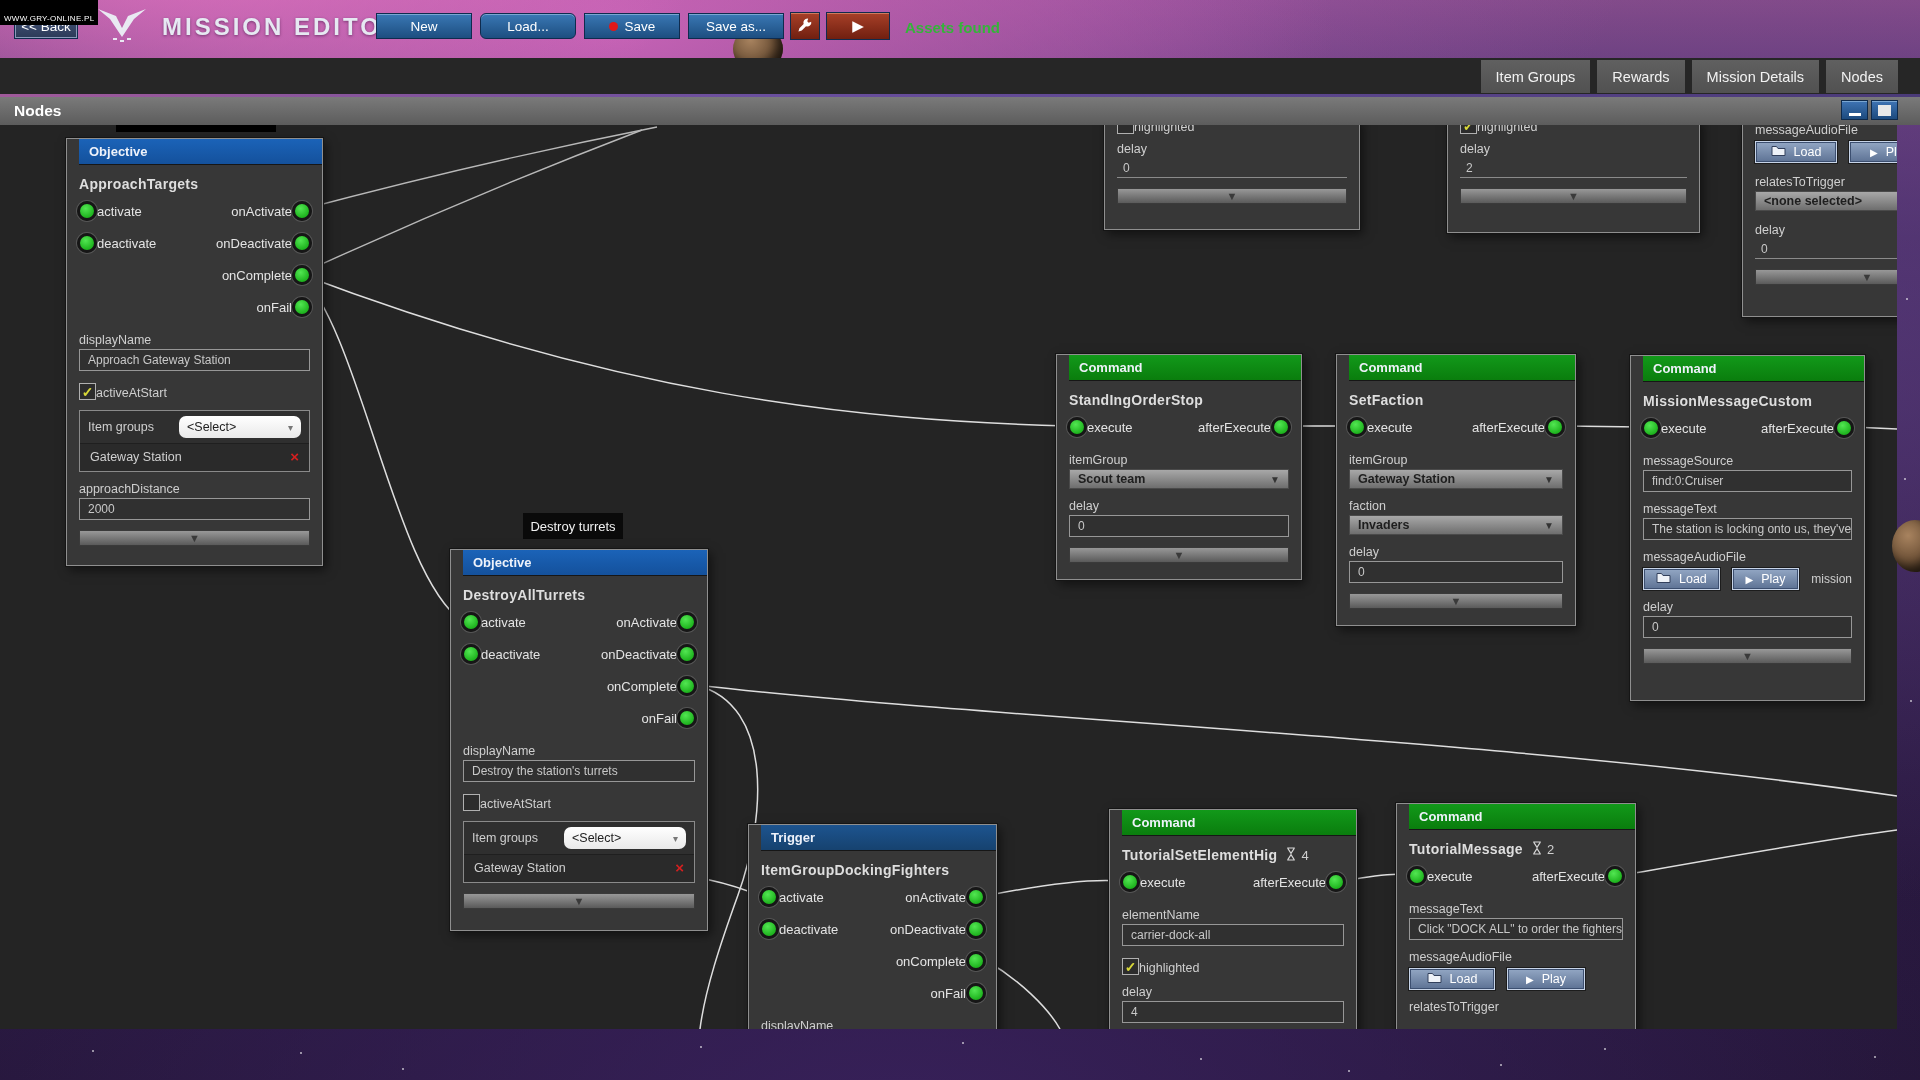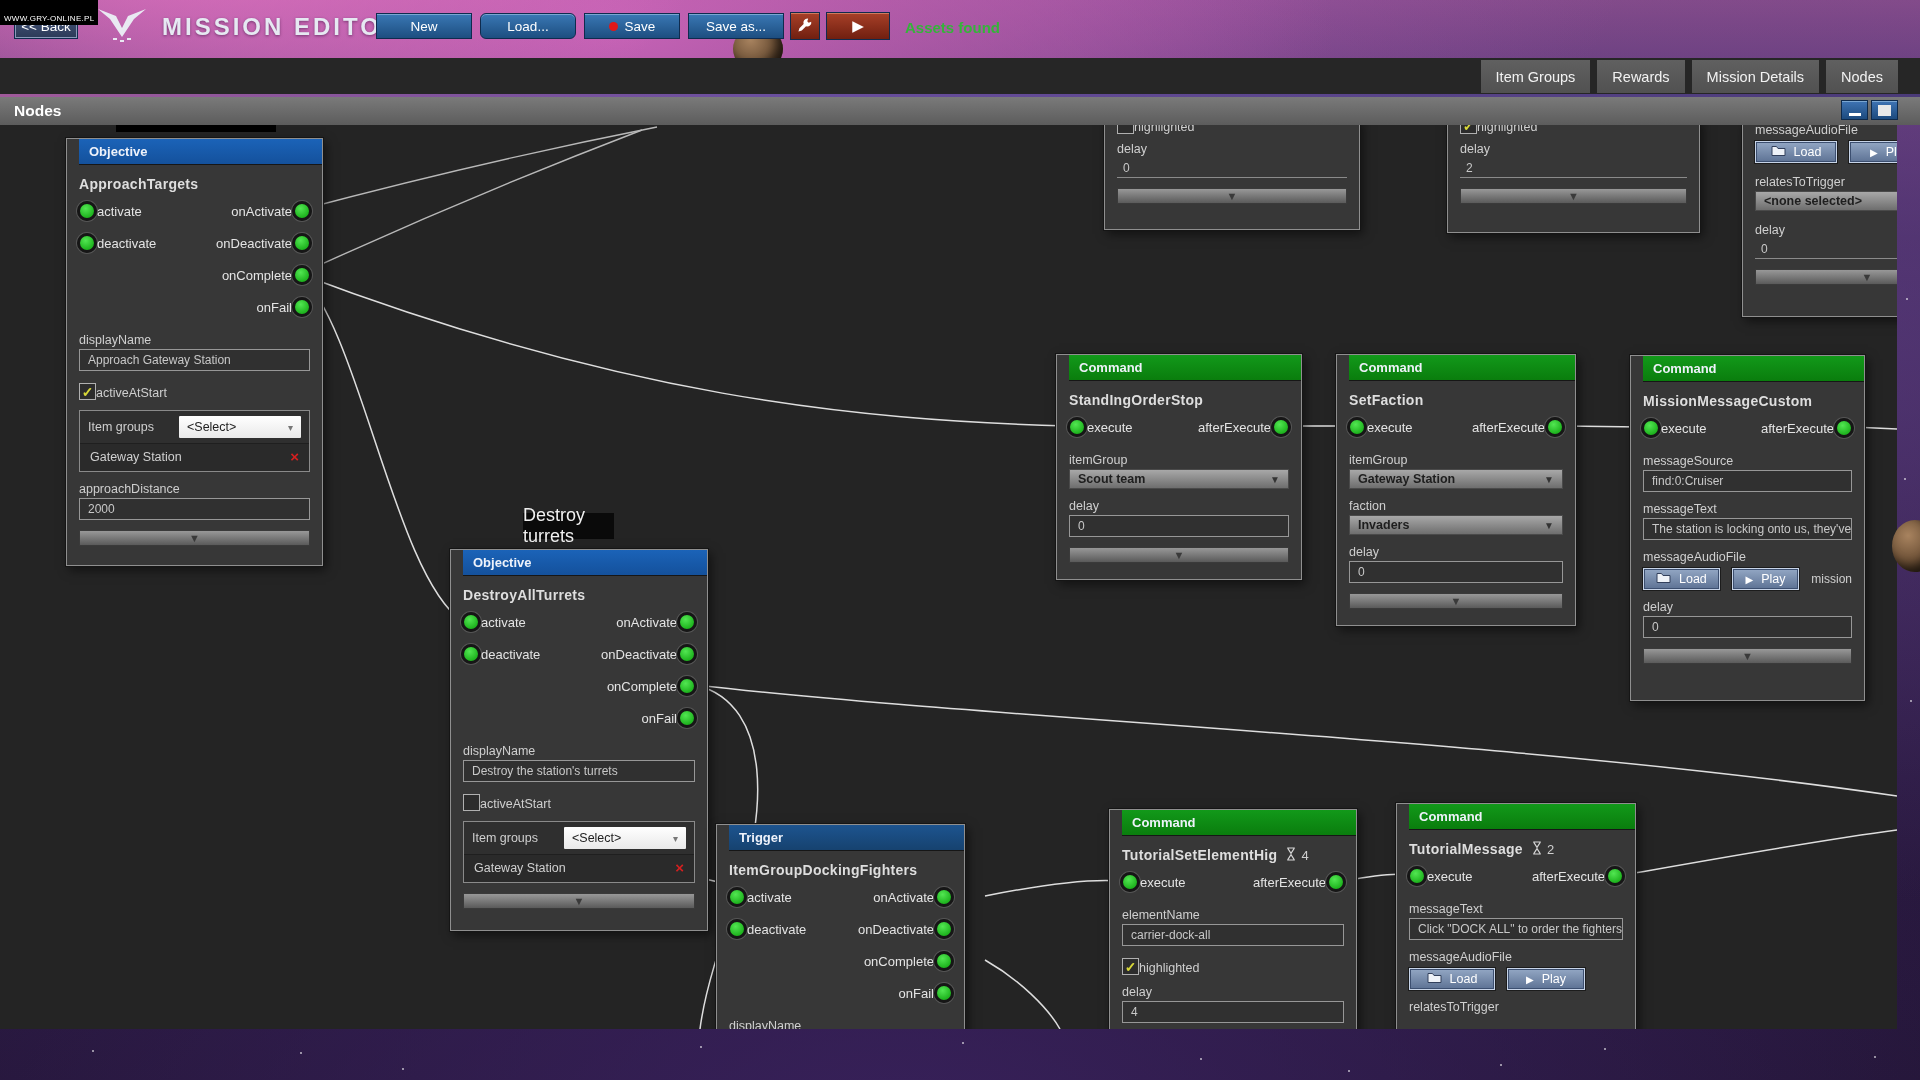--- a/index.html
+++ b/index.html
@@ -44,41 +44,41 @@
   #phead .ptitle { margin-left:14px; color:#fff; font-size:15.5px; font-weight:bold; }
   .winbtn { position:absolute; top:3px; width:27px; height:20px; background:linear-gradient(#3f74b4,#1c4a7e); border:1px solid #0e2a4c; box-shadow:inset 0 1px 0 #7aa6d2; display:flex; align-items:center; justify-content:center; cursor:pointer; }
   .winbtn.min { right:52px; } .winbtn.max { right:22px; }
   .glyph-min { width:12px; height:3px; background:#fff; margin-top:8px; }
   .glyph-max { width:13px; height:11px; background:#e8e8e8; }
 
   
   #canvas { position:absolute; left:0; top:125px; width:1897px; height:904px; background:#242424; overflow:hidden; z-index:10; }
   .wires { position:absolute; left:0; top:0; }
   .clipped-bar { position:absolute; left:116px; top:0; width:160px; height:7px; background:#000; }
-  .tooltip { position:absolute; left:523px; top:388px; width:91px; height:26px; background:#0a0a0a; color:#f0f0f0; font-size:18px; display:flex; align-items:center; justify-content:center; }
+  .tooltip { position:absolute; left:523px; top:388px; width:100px; height:26px; background:#0a0a0a; color:#f0f0f0; font-size:13px; display:flex; align-items:center; justify-content:center; }
 
   .node { position:absolute; background:#373737; border:1px solid #8f8f8f; box-shadow:0 0 0 1px #151515, 3px 4px 10px rgba(0,0,0,.55); }
   .nhead { height:26px; display:flex; align-items:center; padding:0 10px; font-weight:bold; font-size:13px; color:#eef2fa; border-bottom:1px solid #161616; cursor:move;margin-left:12px; }
   .objective .nhead { background:linear-gradient(#1b63b8,#14519c); }
   .trigger .nhead { background:linear-gradient(#1d548f,#16426f); }
   .command .nhead { background:linear-gradient(#12991a,#0a7d0d); }
   .nname { margin:8px 12px 0; height:22px; font-weight:bold; font-size:14px; letter-spacing:.3px; color:#dedede; display:flex; align-items:center; gap:9px; }
   .badge { display:flex; align-items:center; gap:5px; font-weight:normal; color:#cfcfcf; font-size:13px; }
   .prow { height:32px; display:flex; align-items:center; justify-content:space-between; padding:0 10px; }
   .port { display:flex; align-items:center; font-size:13px; color:#e4e4e4; cursor:crosshair; }
   .dot { width:20px; height:20px; border-radius:50%; flex:0 0 auto;
     background:radial-gradient(circle at 40% 32%, #52e652, #1fb41f 70%); border:3px solid #161616; box-shadow:0 0 0 1px #555; }
   .flabel { margin:10px 12px 2px; font-size:12.5px; color:#cfcfcf; }
   .tinput { margin:2px 12px 0; height:22px; background:#303030; border:1px solid #979797; color:#c8c8c8; font-size:12px; display:flex; align-items:center; padding:0 8px; white-space:nowrap; overflow:hidden; cursor:text; }
   .uline { margin:2px 12px 0; height:20px; border-bottom:1px solid #8a8a8a; color:#c8c8c8; font-size:12px; display:flex; align-items:center; padding:0 6px; cursor:text; }
   .chkrow { display:flex; align-items:flex-end; margin:12px 12px 0; font-size:12.5px; color:#cfcfcf; }
   .chk { width:17px; height:17px; background:#2c2c2c; border:1px solid #b0b0b0; display:flex; align-items:center; justify-content:center; font-size:14px; color:#d8d838; font-weight:bold; cursor:pointer; }
   .groupbox { margin:10px 12px 0; border:1px solid #8a8a8a; background:#2f2f2f; }
   .grow1 { display:flex; align-items:center; justify-content:space-between; padding:5px 8px; font-size:12.5px; color:#cfcfcf; }
-  .wselect { width:122px; height:22px; background:linear-gradient(#ffffff,#e9e9e9); border-radius:1px; color:#222; font-size:12.5px; display:flex; align-items:center; justify-content:space-between; padding:0 8px; cursor:pointer; }
+  .wselect { width:122px; height:22px; background:linear-gradient(#ffffff,#e9e9e9); border-radius:7px; color:#222; font-size:12.5px; display:flex; align-items:center; justify-content:space-between; padding:0 8px; cursor:pointer; }
   .wselect .chev { color:#777; font-size:10px; }
   .grow2 { display:flex; justify-content:space-between; align-items:center; padding:6px 10px 7px; font-size:12.5px; color:#d0d0d0; border-top:1px solid #1f1f1f; background:#2a2a2a; }
   .xdel { color:#d42020; font-weight:bold; font-size:15px; line-height:12px; cursor:pointer; }
   .dropdown { margin:2px 12px 0; height:20px; background:linear-gradient(#a8a8a8,#6e6e6e); border:1px solid #4a4a4a; display:flex; align-items:center; justify-content:space-between; padding:0 8px; font-size:12.5px; color:#1e1e1e; font-weight:bold; cursor:pointer; }
   .dropdown .arr { color:#333; font-size:10px; }
   .expander { margin:10px 12px 0; height:16px; background:linear-gradient(#989898,#5a5a5a); border:1px solid #3a3a3a; display:flex; align-items:center; justify-content:center; color:#3a3a3a; font-size:11px; cursor:pointer; }
   .audiorow { display:flex; gap:12px; margin:4px 12px 0; align-items:center; }
   .steel { height:22px; width:86px; background:linear-gradient(#93a7c4,#5d7294); border:1px solid #c7d4e8; box-shadow:inset 0 0 0 1px #3c4f70, 0 0 0 1px #1c1c1c; color:#fff; font-size:12.5px; display:flex; align-items:center; justify-content:center; gap:8px; cursor:pointer; }
   .steel .ptri { font-size:10px; }
   .note { font-size:12px; color:#cfcfcf; }
@@ -279,21 +279,21 @@
             </span>
         </div>
         <div class="grow2">
             <span>Gateway Station</span>
             <span class="xdel">×</span>
           </div>
       </div>
       <div class="expander">▼</div>
     </div>
 
-    <div class="node trigger" style="left:716px; top:699px; width:249px; height:250px;">
+    <div class="node trigger" style="left:748px; top:699px; width:249px; height:250px;">
       <div class="nhead">Trigger</div>
       <div class="nname">ItemGroupDockingFighters</div>
       <div class="prow">
         <div class="port">
             <span class="dot"></span>
             <span>activate</span>
           </div>
         <div class="port">
             <span>onActivate</span>
             <span class="dot"></span>

